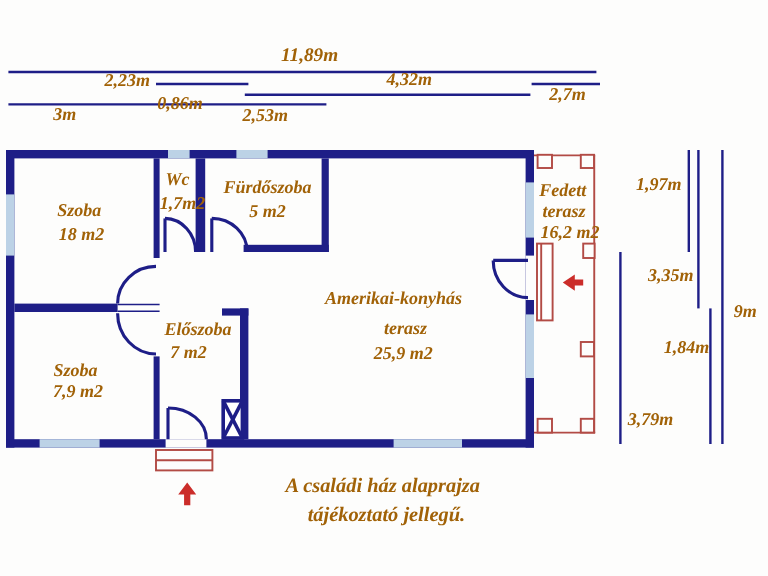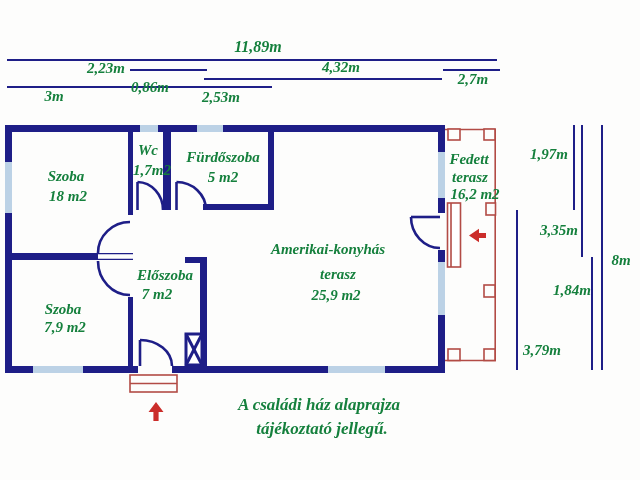--- a/index.html
+++ b/index.html
@@ -3,21 +3,21 @@
 <meta charset="utf-8">
 <style>
   html,body{margin:0;padding:0;background:#ffffff;}
   #stage{
     position:relative;width:640px;height:480px;background:#fdfdfc;overflow:hidden;
     font-family:"Liberation Serif", "DejaVu Serif", serif;
   }
   #plan-svg{position:absolute;left:0;top:0;}
   .lbl{
     position:absolute;transform:translateX(-50%);
-    font-weight:bold;font-style:italic;color:#15803d;
+    font-weight:bold;font-style:italic;color:#a16207;
     font-size:15px;line-height:17px;white-space:nowrap;
   }
   .lbl.big{font-size:16px;}
   .lbl.note{font-size:17px;}
 </style>
 </head>
 <body>
 
 <div id="stage">
 
@@ -133,21 +133,21 @@
   <div class="lbl big" style="left:258px;top:38px">11,89m</div>
   <div class="lbl" style="left:106px;top:60px">2,23m</div>
   <div class="lbl" style="left:341px;top:59px">4,32m</div>
   <div class="lbl" style="left:473px;top:71px">2,7m</div>
   <div class="lbl" style="left:150px;top:79px">0,86m</div>
   <div class="lbl" style="left:54px;top:88px">3m</div>
   <div class="lbl" style="left:221px;top:89px">2,53m</div>
 
   <div class="lbl" style="left:549px;top:146px">1,97m</div>
   <div class="lbl" style="left:559px;top:222px">3,35m</div>
-  <div class="lbl" style="left:621px;top:252px">8m</div>
+  <div class="lbl" style="left:621px;top:252px">9m</div>
   <div class="lbl" style="left:572px;top:282px">1,84m</div>
   <div class="lbl" style="left:542px;top:342px">3,79m</div>
 
   <div class="lbl" style="left:66px;top:168px">Szoba</div>
   <div class="lbl" style="left:68px;top:188px">18 m2</div>
 
   <div class="lbl" style="left:148px;top:142px">Wc</div>
   <div class="lbl" style="left:152px;top:162px">1,7m2</div>
 
   <div class="lbl" style="left:223px;top:149px">Fürdőszoba</div>

